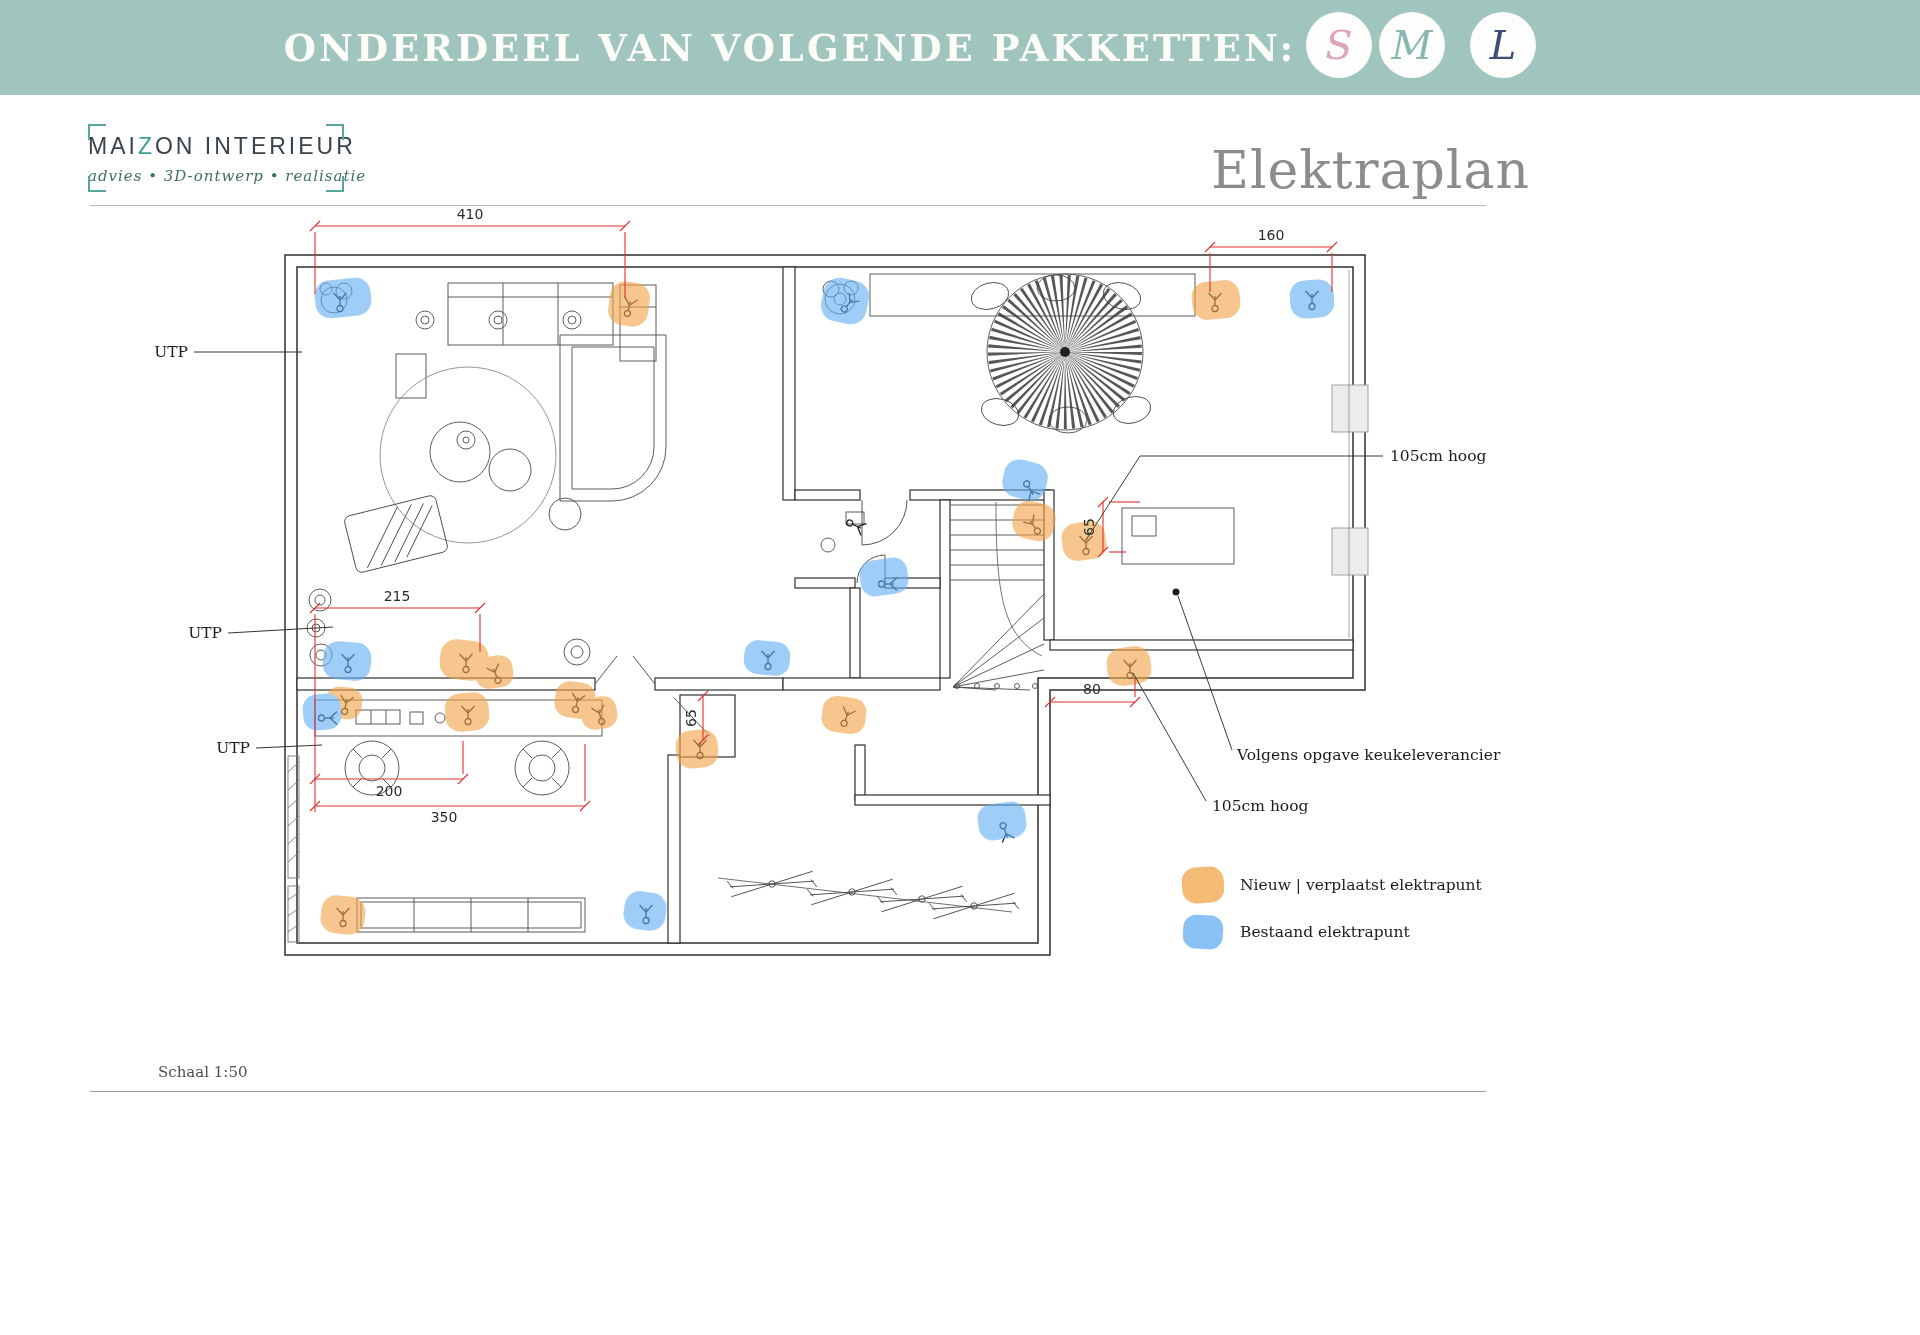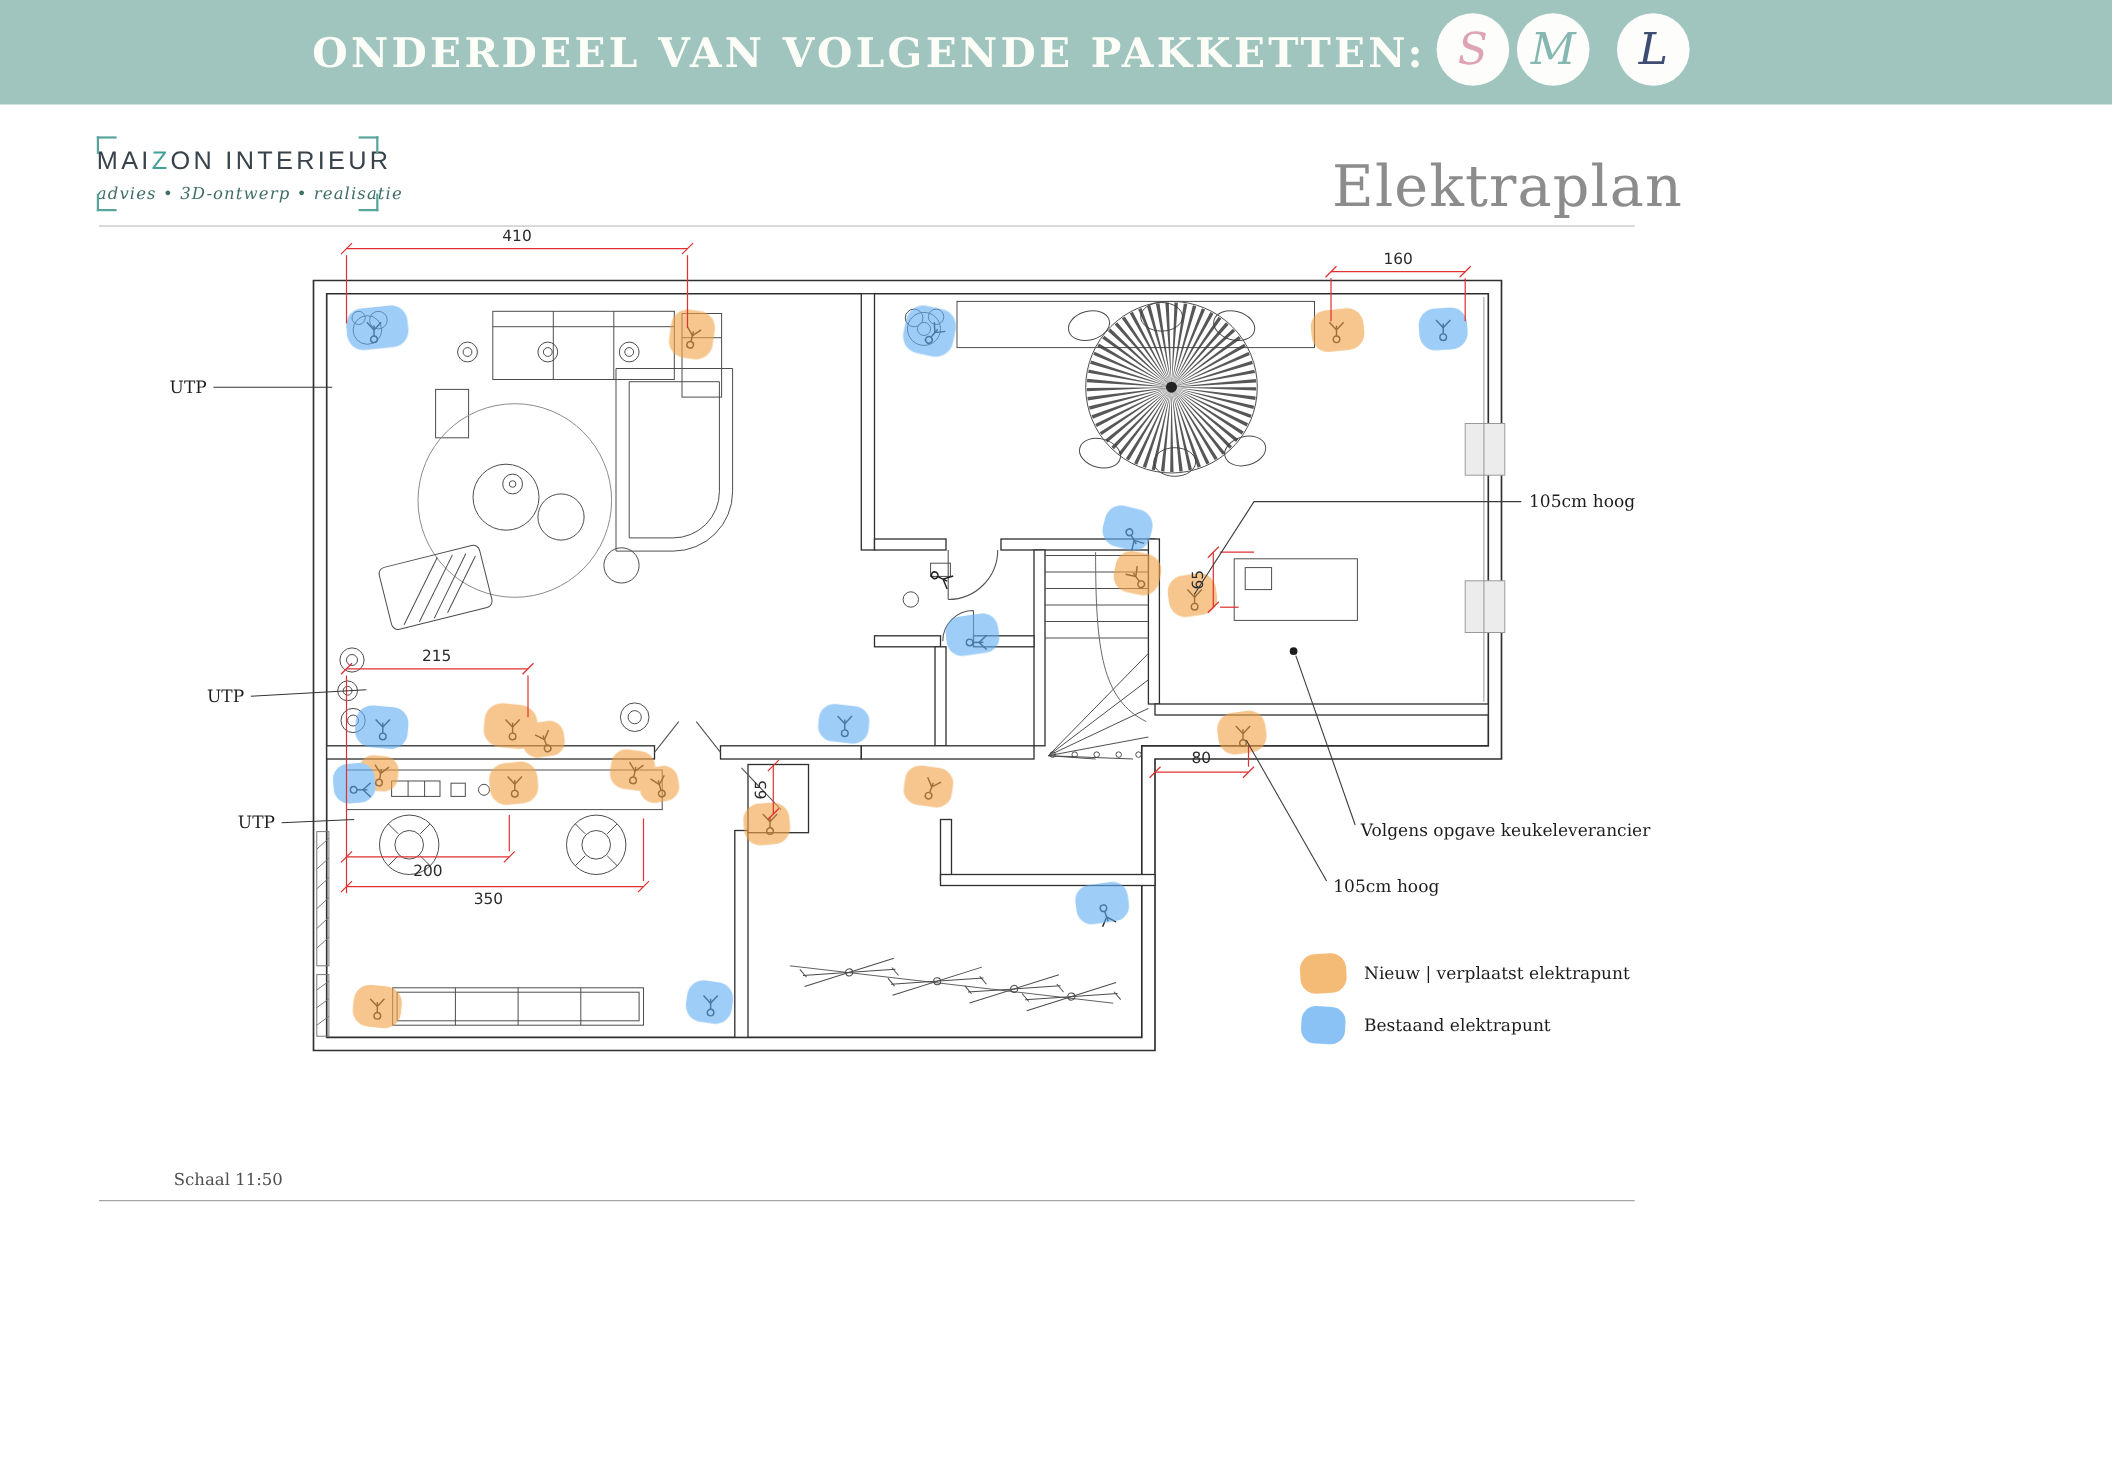--- a/index.html
+++ b/index.html
@@ -69,21 +69,21 @@
   <span class="corner tr"></span>
   <span class="corner bl"></span>
   <span class="corner br"></span>
   <div class="logo-name"><span>MAI</span><span class="accent">Z</span><span>ON INTERIEUR</span></div>
   <div class="logo-tagline">advies • 3D-ontwerp • realisatie</div>
 </div>
 
 <div class="plan-title">Elektraplan</div>
 <div class="rule rule-top"></div>
 <div class="rule rule-bottom"></div>
-<div class="scale-label">Schaal 11:50</div>
+<div class="scale-label">Schaal 1:50</div>
 
 <svg class="plan" width="1920" height="1335" viewBox="0 0 1920 1335">
   <defs>
     <g id="sym" fill="none" stroke="#1e1e1e" stroke-width="1.3">
       <circle cx="0" cy="2.5" r="3"></circle>
       <line x1="0" y1="-0.5" x2="0" y2="-10"></line>
       <line x1="0" y1="-6" x2="-6.5" y2="-13"></line>
       <line x1="0" y1="-6" x2="6.5" y2="-13"></line>
     </g>
   </defs>

